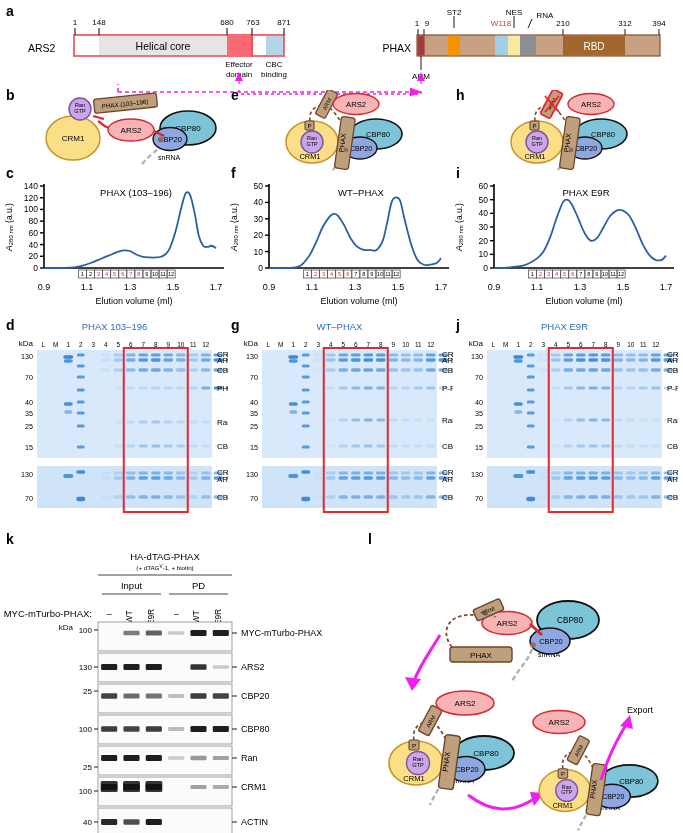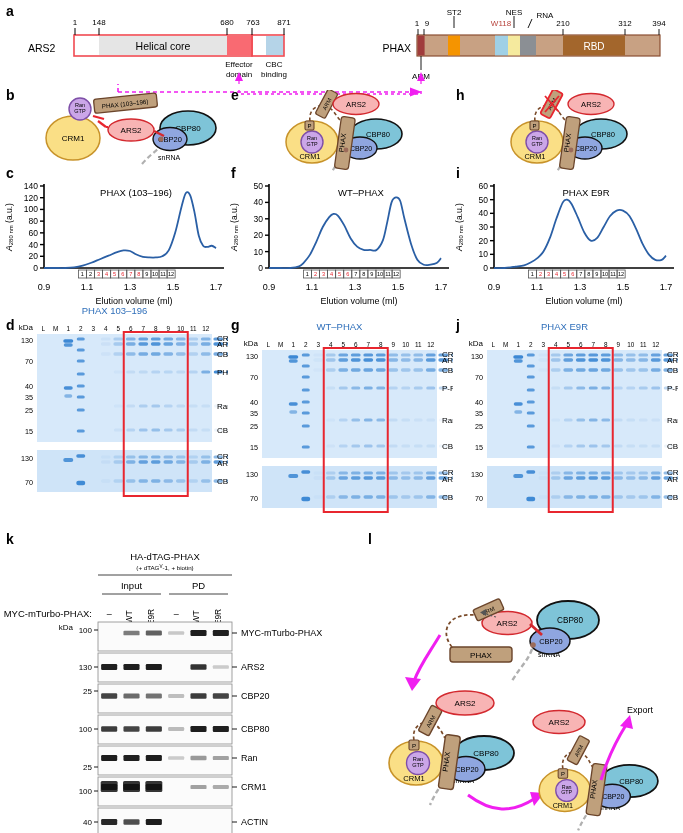--- a/index.html
+++ b/index.html
@@ -190,21 +190,21 @@
       <text x="216" y="118" font-size="9" text-anchor="middle" font-family="Liberation Sans, sans-serif">1.7</text>
       <text x="134" y="132" font-size="9" text-anchor="middle" font-family="Liberation Sans, sans-serif">Elution volume (ml)</text>
       <path d="M44 96 C45.791666666666664 96 51.16666666666665 96 54.749999999999986 96 C58.33333333333332 96 62.275 96.09761904761905 65.5 96 C68.72500000000001 95.90238095238095 71.23333333333333 95.8047619047619 74.10000000000001 95.41428571428571 C76.96666666666668 95.02380952380952 79.83333333333334 94.43809523809524 82.70000000000002 93.65714285714286 C85.56666666666669 92.87619047619047 88.43333333333337 91.80238095238096 91.30000000000003 90.72857142857143 C94.16666666666669 89.6547619047619 97.03333333333332 88.3857142857143 99.89999999999998 87.21428571428572 C102.76666666666664 86.04285714285714 105.63333333333331 84.87142857142858 108.49999999999999 83.7 C111.36666666666666 82.52857142857142 114.59166666666665 81.06428571428572 117.1 80.18571428571428 C119.60833333333333 79.30714285714285 121.39999999999999 78.62380952380953 123.55 78.42857142857143 C125.7 78.23333333333333 127.85 78.33095238095237 130 79.0142857142857 C132.15 79.69761904761904 134.3 81.55238095238094 136.45000000000002 82.52857142857142 C138.60000000000002 83.5047619047619 140.75000000000003 84.38333333333333 142.90000000000003 84.87142857142857 C145.05000000000004 85.35952380952381 147.2 85.35952380952381 149.35 85.45714285714286 C151.5 85.5547619047619 153.64999999999998 85.65238095238095 155.79999999999998 85.45714285714286 C157.95 85.26190476190476 160.1 85.45714285714286 162.25 84.28571428571429 C164.4 83.11428571428573 166.54999999999998 82.33333333333334 168.7 78.42857142857143 C170.85 74.52380952380952 173 68.17857142857143 175.15 60.85714285714286 C177.3 53.53571428571429 179.80833333333334 41.13809523809524 181.6 34.5 C183.39166666666665 27.86190476190476 184.46666666666667 22.88333333333333 185.9 21.028571428571425 C187.33333333333334 19.17380952380952 188.76666666666668 20.15000000000001 190.20000000000002 23.37142857142858 C191.63333333333335 26.592857142857152 193.0666666666667 33.62142857142857 194.50000000000003 40.357142857142854 C195.93333333333337 47.09285714285714 197.36666666666667 58.22142857142857 198.8 63.785714285714285 C200.23333333333335 69.35 201.66666666666666 71.88809523809525 203.1 73.74285714285715 C204.53333333333333 75.59761904761905 205.96666666666667 74.91428571428571 207.4 74.91428571428571 C208.83333333333334 74.91428571428571 210.26666666666665 73.54761904761905 211.7 73.74285714285715 C213.13333333333333 73.93809523809524 215.28333333333333 75.6952380952381 216 76.08571428571429" fill="none" stroke="#2a5fa5" stroke-width="1.8" stroke-linejoin="round"></path>
       <text x="136" y="24" font-size="9.5" text-anchor="middle" font-family="Liberation Sans, sans-serif">PHAX (103–196)</text>
     </svg>
 </div>
 
 <div class="abs" style="left:6px; top:318px;">
   <span class="plabel">d</span>
 </div>
-<div class="abs" style="left:0px; top:302px;">
+<div class="abs" style="left:0px; top:318px;">
   <svg id="gel-d" width="228" height="205" viewBox="0 0 228 205">
       <text x="114.5" y="12" font-size="9.5" text-anchor="middle" fill="#2f6fba" font-family="Liberation Sans, sans-serif">PHAX 103–196</text>
       <text x="33" y="28" font-size="8" text-anchor="end" font-family="Liberation Sans, sans-serif">kDa</text>
       <text x="43.25" y="29" font-size="6.4" text-anchor="middle" font-family="Liberation Sans, sans-serif">L</text>
       <text x="55.75" y="29" font-size="6.4" text-anchor="middle" font-family="Liberation Sans, sans-serif">M</text>
       <text x="68.25" y="29" font-size="6.4" text-anchor="middle" font-family="Liberation Sans, sans-serif">1</text>
       <text x="80.75" y="29" font-size="6.4" text-anchor="middle" font-family="Liberation Sans, sans-serif">2</text>
       <text x="93.25" y="29" font-size="6.4" text-anchor="middle" font-family="Liberation Sans, sans-serif">3</text>
       <text x="105.75" y="29" font-size="6.4" text-anchor="middle" font-family="Liberation Sans, sans-serif">4</text>
       <text x="118.25" y="29" font-size="6.4" text-anchor="middle" font-family="Liberation Sans, sans-serif">5</text>

